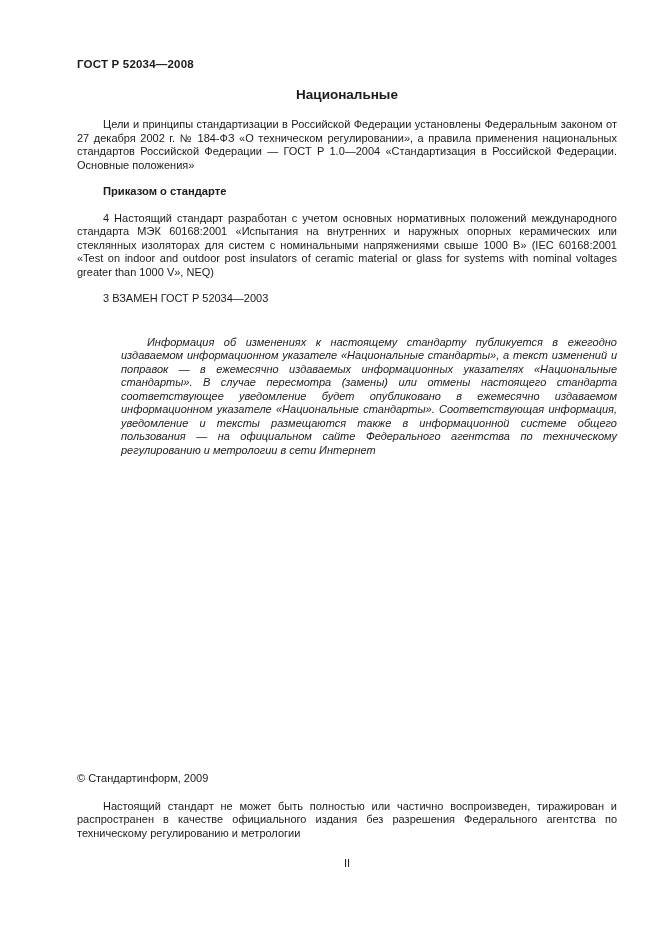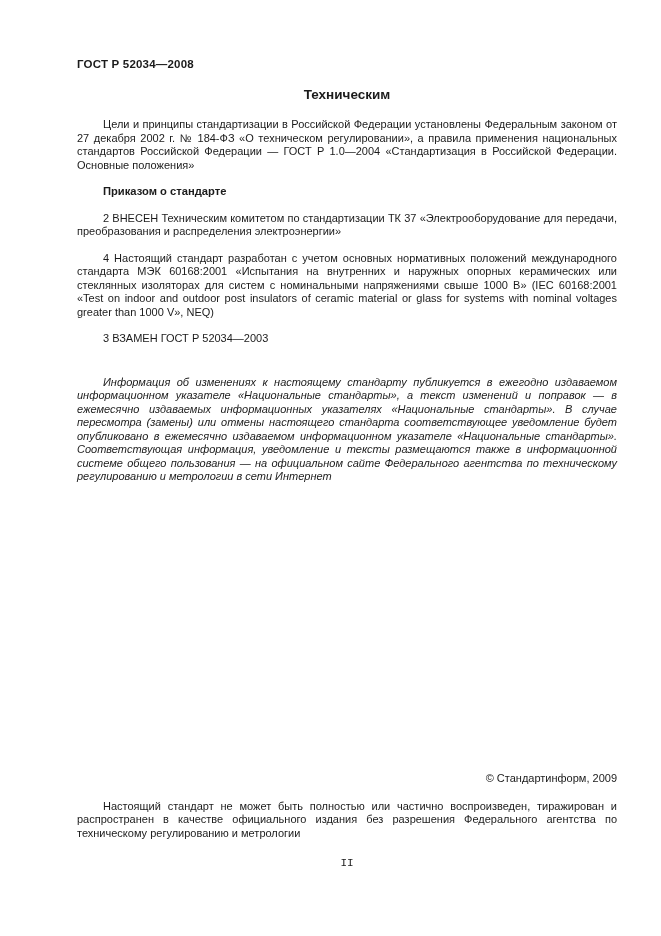--- a/index.html
+++ b/index.html
@@ -39,55 +39,54 @@
   }
   .section-heading {
     font-weight: bold;
     font-size: 11.2px;
     margin: 0 0 13px 0;
     text-indent: 26px;
   }
   .info-note {
     font-style: italic;
     margin-top: 30px;
+    margin-left: 44px;
   }
   .bottom-block {
     position: absolute;
     left: 77px;
     right: 44px;
     top: 772px;
   }
   .copyright {
-    text-align: right;
+    text-align: left;
   }
   .restriction {
     margin-top: 14px;
     margin-bottom: 17px;
   }
   .page-number {
     margin-top: 10px;
     text-align: center;
-    font-family: Liberation Mono, monospace;
   }
 </style>
 </head>
 <body>
 
 <div class="page">
 
   <div class="doc-number">ГОСТ Р 52034—2008</div>
 
-  <div class="title">Техническим</div>
+  <div class="title">Национальные</div>
 
   <p class="para">Цели и принципы стандартизации в Российской Федерации установлены Федеральным законом от 27 декабря 2002 г. № 184-ФЗ «О техническом регулировании», а правила применения национальных стандартов Российской Федерации — ГОСТ Р 1.0—2004 «Стандартизация в Российской Федерации. Основные положения»</p>
 
   <p class="section-heading">Приказом о стандарте</p>
 
 
-  <p class="para">2 ВНЕСЕН Техническим комитетом по стандартизации ТК 37 «Электрооборудование для передачи, преобразования и распределения электроэнергии»</p>
 
 
   <p class="para">4 Настоящий стандарт разработан с учетом основных нормативных положений международного стандарта МЭК 60168:2001 «Испытания на внутренних и наружных опорных керамических или стеклянных изоляторах для систем с номинальными напряжениями свыше 1000 В» (IEC 60168:2001 «Test on indoor and outdoor post insulators of ceramic material or glass for systems with nominal voltages greater than 1000 V», NEQ)</p>
 
   <p class="para">3 ВЗАМЕН ГОСТ Р 52034—2003</p>
 
   <p class="para info-note">Информация об изменениях к настоящему стандарту публикуется в ежегодно издаваемом информационном указателе «Национальные стандарты», а текст изменений и поправок — в ежемесячно издаваемых информационных указателях «Национальные стандарты». В случае пересмотра (замены) или отмены настоящего стандарта соответствующее уведомление будет опубликовано в ежемесячно издаваемом информационном указателе «Национальные стандарты». Соответствующая информация, уведомление и тексты размещаются также в информационной системе общего пользования — на официальном сайте Федерального агентства по техническому регулированию и метрологии в сети Интернет</p>
 
   <div class="bottom-block">
     <div class="copyright">© Стандартинформ, 2009</div>

